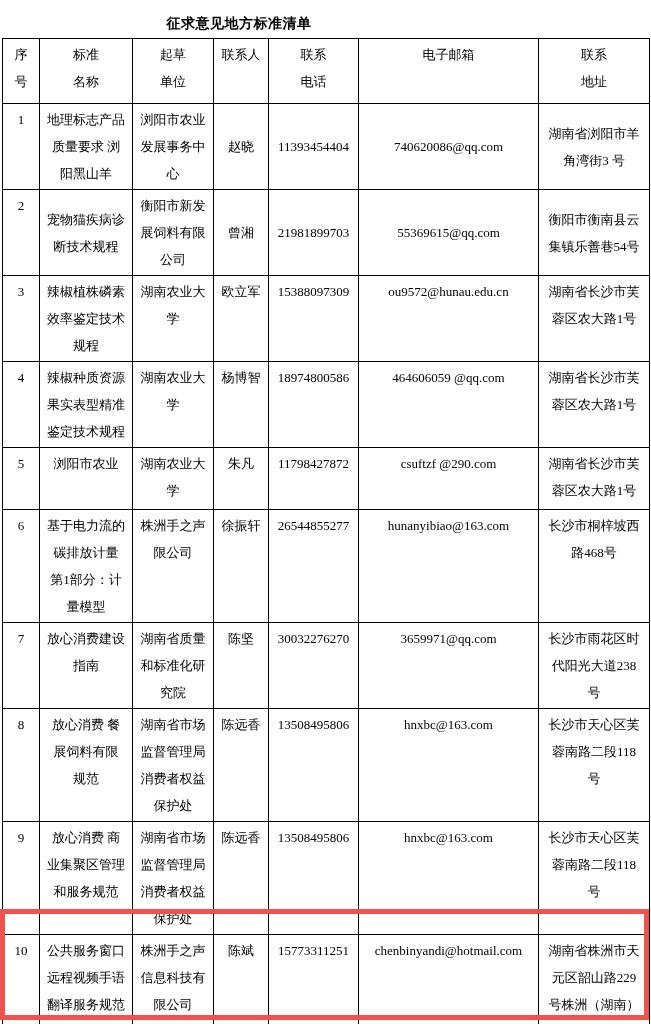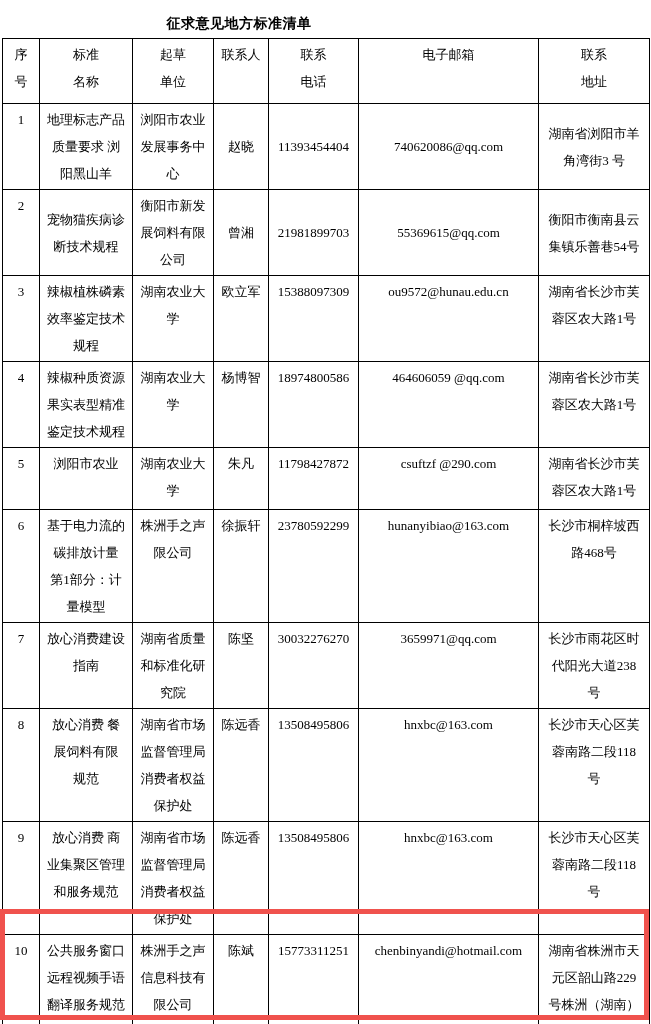--- a/index.html
+++ b/index.html
@@ -181,21 +181,21 @@
       </tr>
       <tr>
         <td>6</td>
         <td>基于电力流的
 碳排放计量
 第1部分：计
 量模型</td>
         <td>株洲手之声
 限公司</td>
         <td>徐振轩</td>
-        <td>23780592299</td>
+        <td>26544855277</td>
         <td>hunanyibiao@163.com</td>
         <td>长沙市桐梓坡西
 路468号</td>
       </tr>
       <tr>
         <td>7</td>
         <td>放心消费建设
 指南</td>
         <td>湖南省质量
 和标准化研

